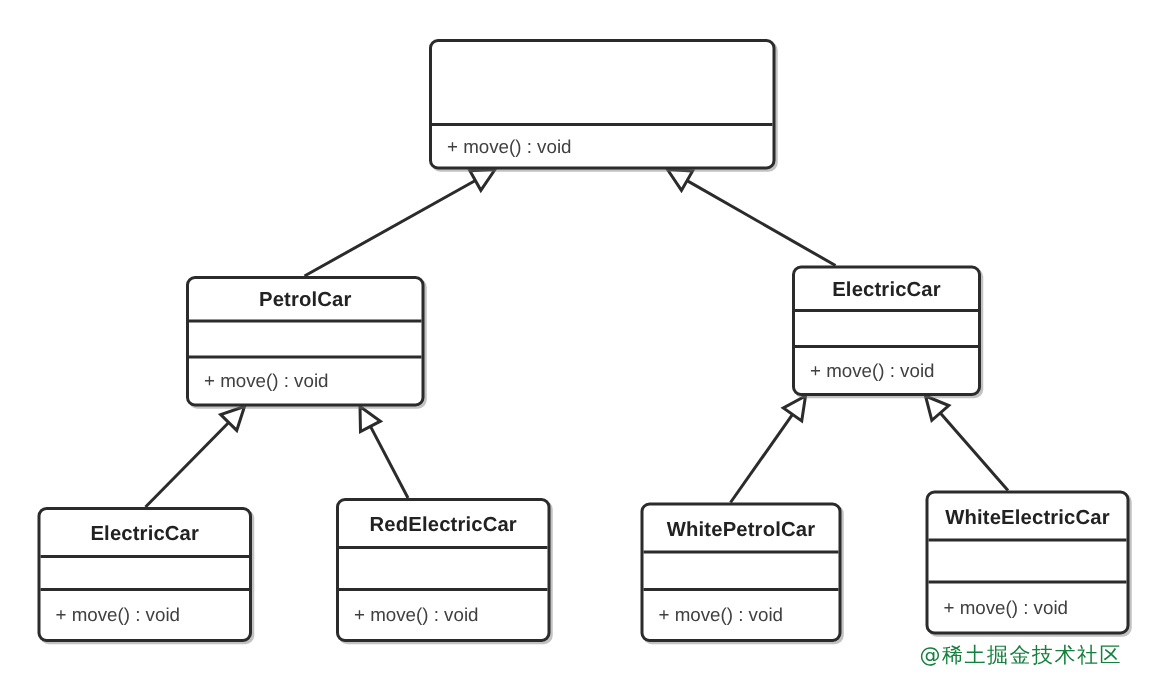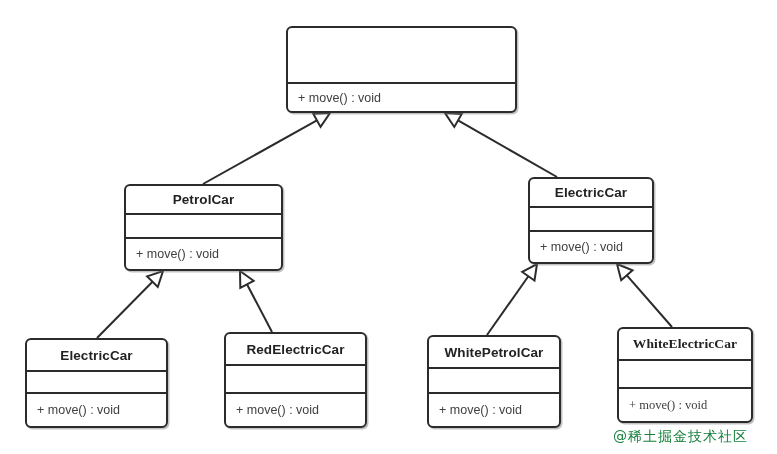--- a/index.html
+++ b/index.html
@@ -124,18 +124,18 @@
     <div class="uml-class" style="left: 224px; top: 332px; width: 143px; height: 96px;">
       <div class="uml-name" style="height: 30px;">RedElectricCar</div>
       <div class="uml-attrs"></div>
       <div class="uml-ops" style="height: 32px;">+ move() : void</div>
     </div>
     <div class="uml-class" style="left: 427px; top: 335px; width: 134px; height: 93px;">
       <div class="uml-name" style="height: 30px;">WhitePetrolCar</div>
       <div class="uml-attrs"></div>
       <div class="uml-ops" style="height: 32px;">+ move() : void</div>
     </div>
-    <div class="uml-class" style="left: 617px; top: 327px; width: 136px; height: 96px; font-family: Liberation Serif, serif;">
+    <div class="uml-class" style="left: 617px; top: 327px; width: 136px; height: 96px;">
       <div class="uml-name" style="height: 30px;">WhiteElectricCar</div>
       <div class="uml-attrs"></div>
       <div class="uml-ops" style="height: 32px;">+ move() : void</div>
     </div>
   </div>
 
 </body></html>

